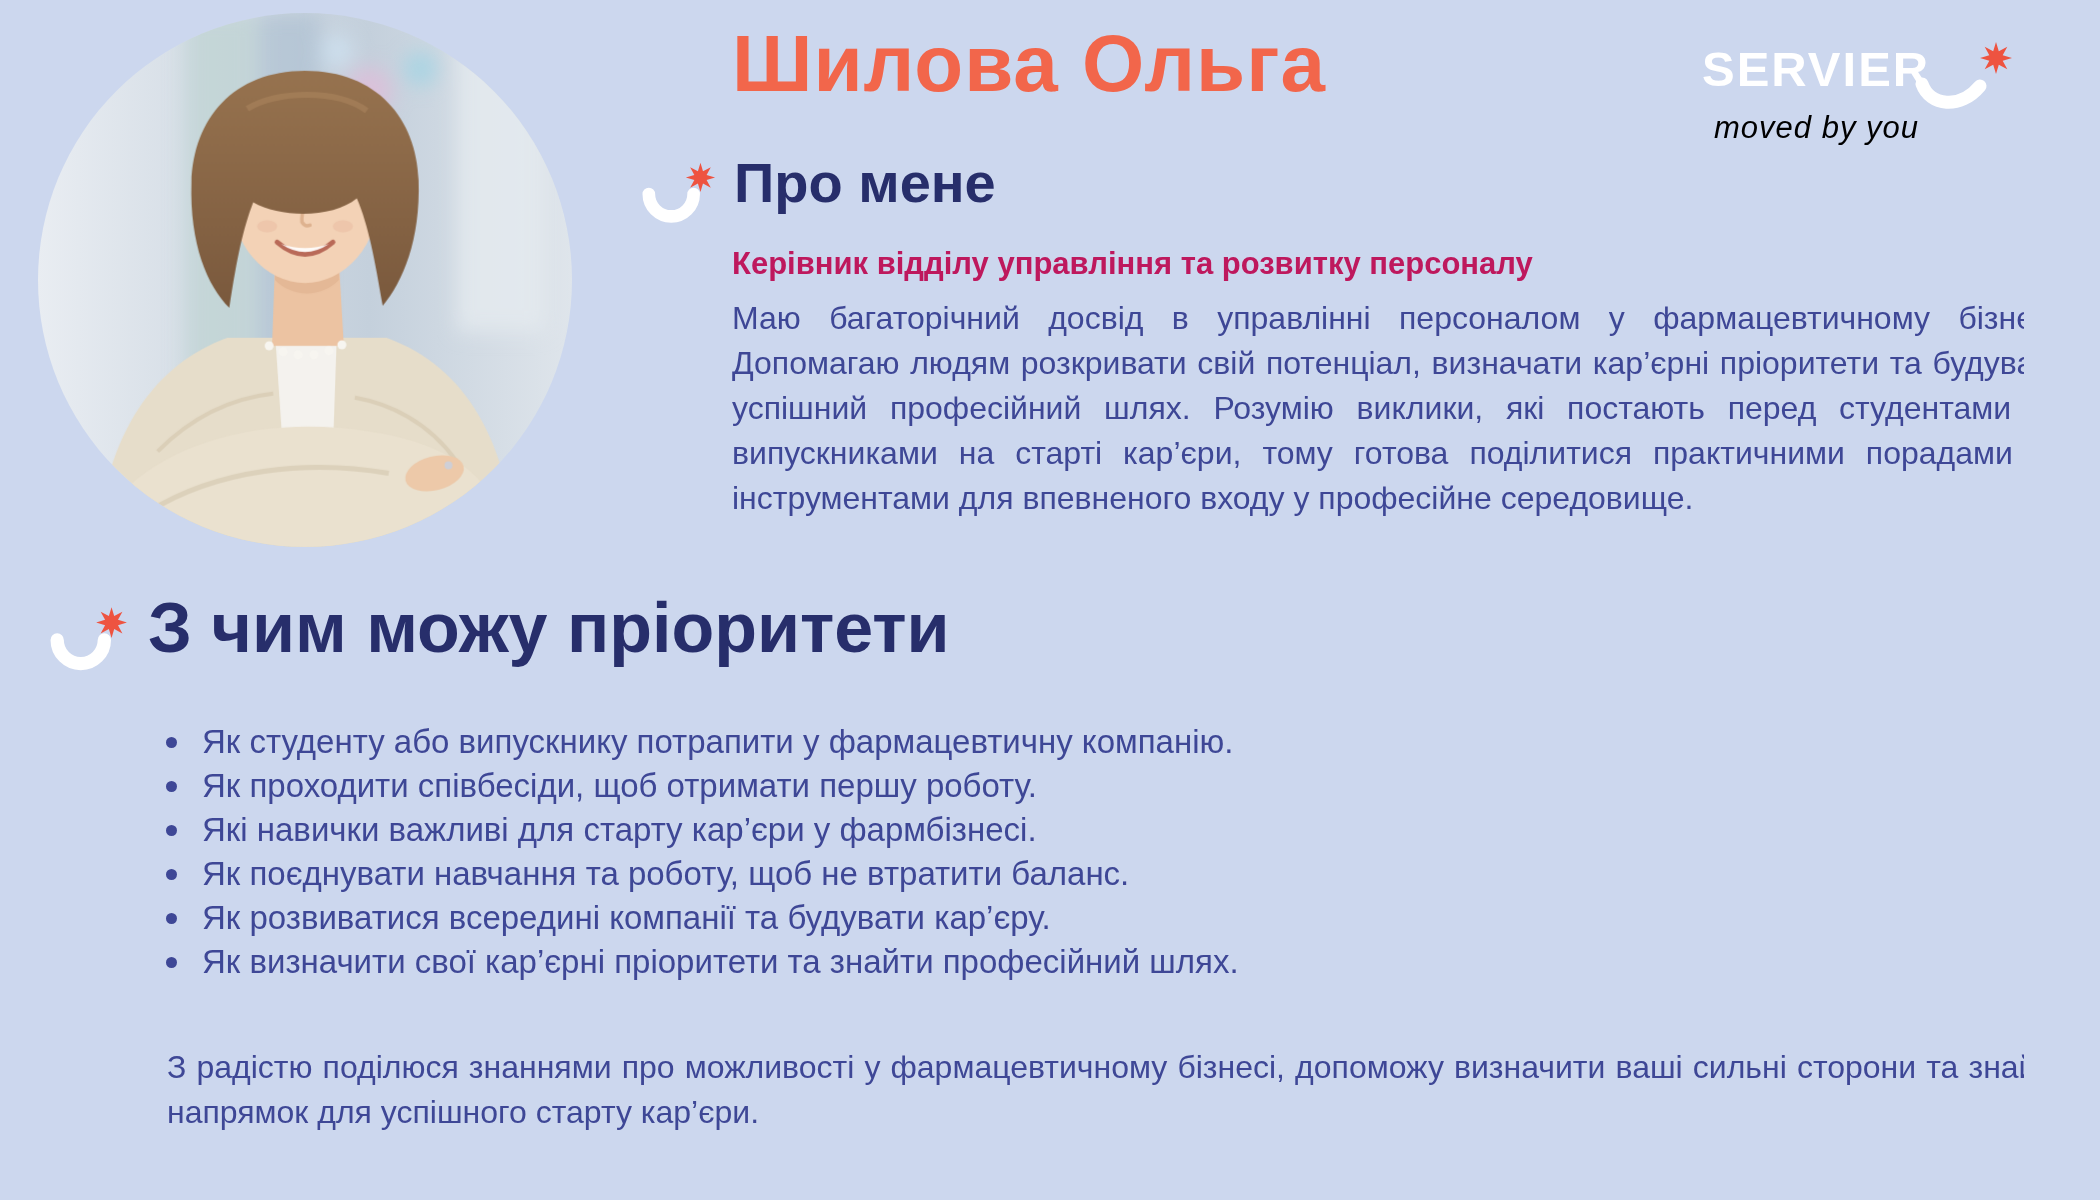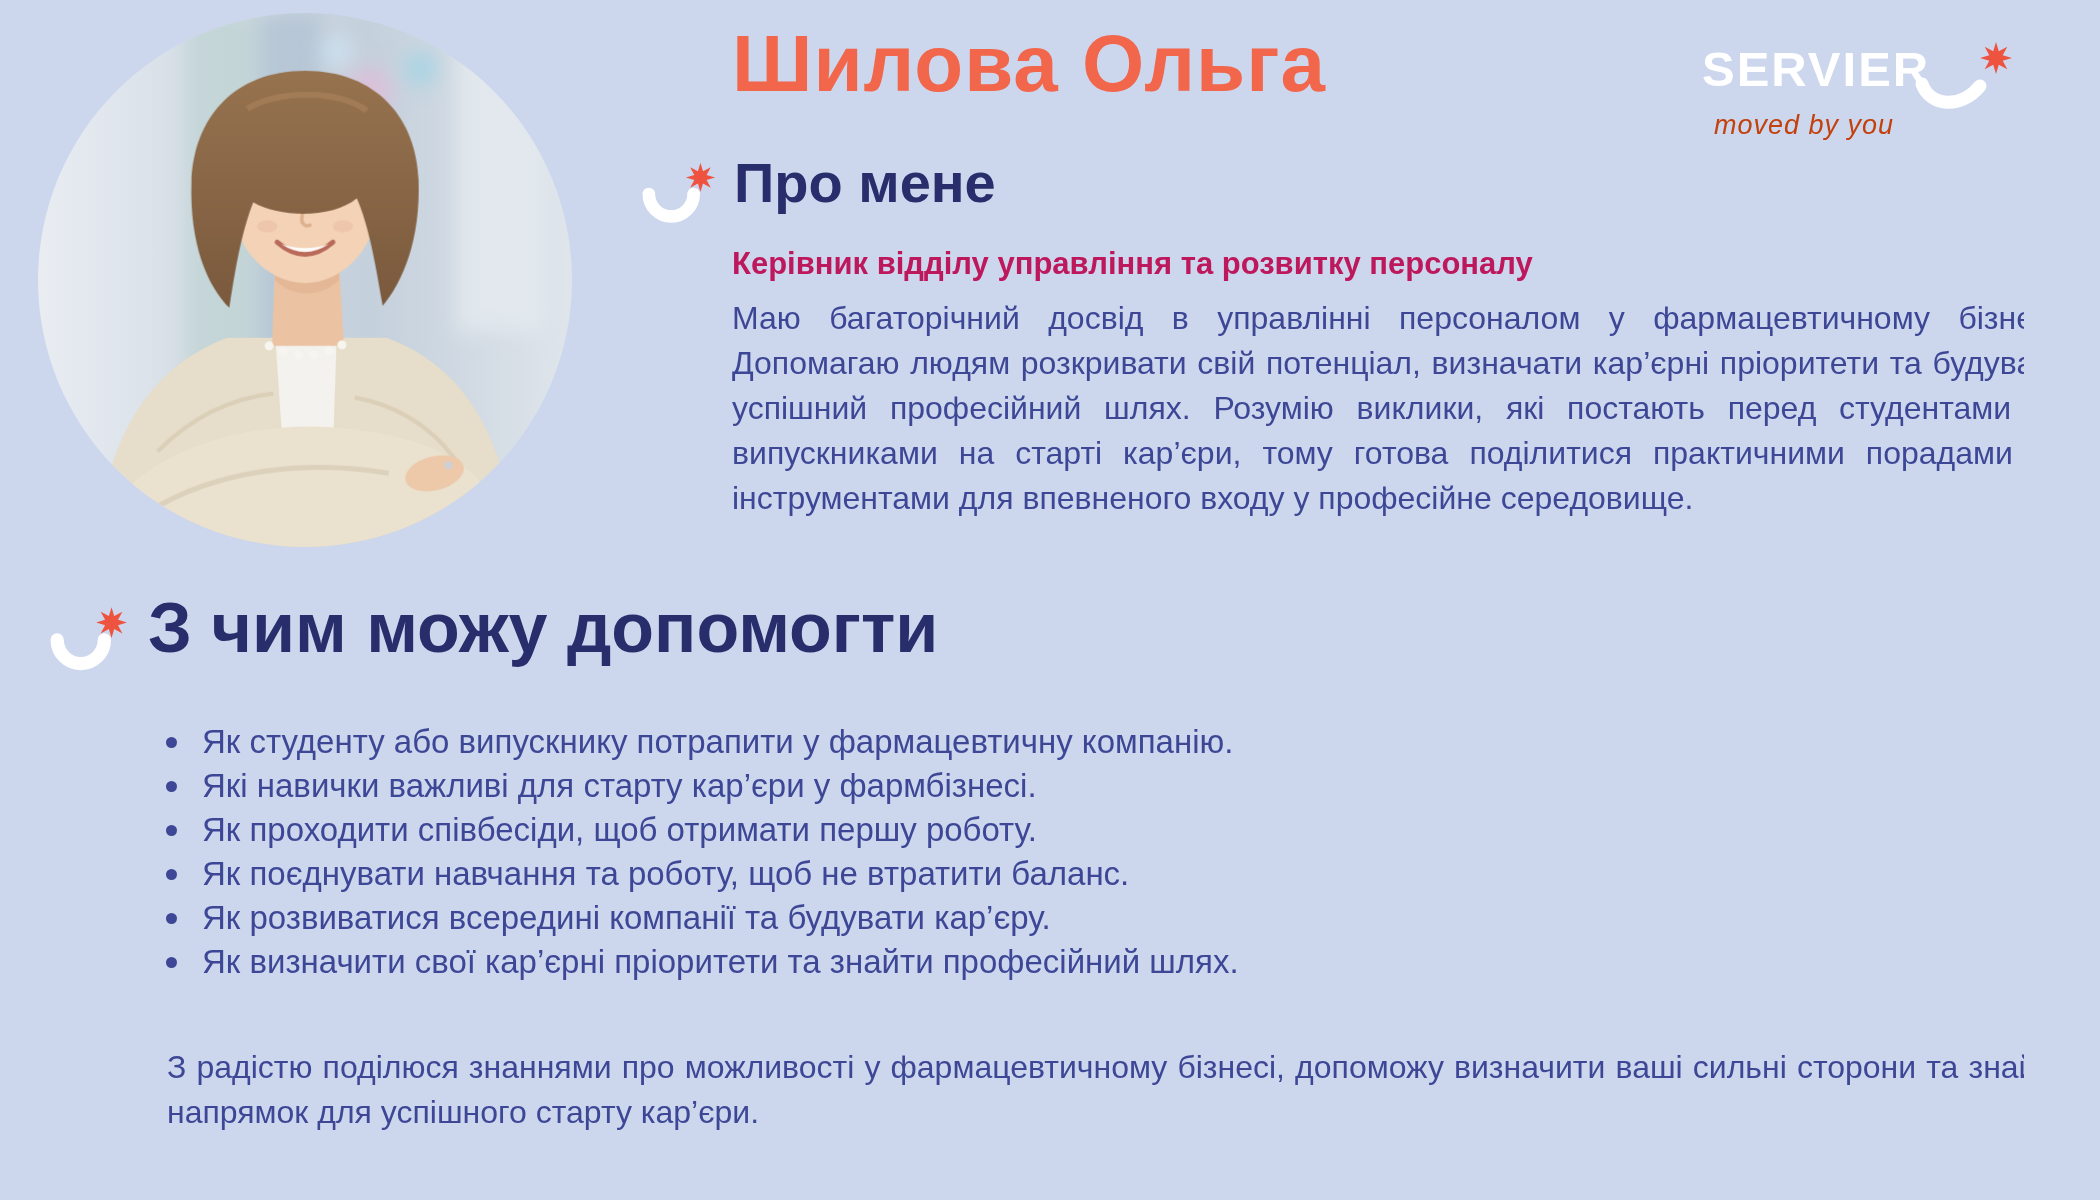--- a/index.html
+++ b/index.html
@@ -16,21 +16,21 @@
     position: absolute; left: 732px; top: 18px; margin: 0;
     font-size: 80px; font-weight: bold; letter-spacing: 1px;
     color: #f2664b;
   }
 
   
   .logo { position: absolute; left: 1700px; top: 36px; width: 340px; }
   .logo svg { display: block; }
   .logo .tagline {
     margin: -4px 0 0 14px;
-    font-size: 27px; font-style: italic; color: #c2410c; letter-spacing: 1px;
+    font-size: 31px; font-style: italic; color: #000000; letter-spacing: 1px;
   }
 
   
   .smile-icon { display: block; }
 
   
   .about-heading-row { position: absolute; left: 642px; top: 150px; display: flex; align-items: flex-start; }
   .about-heading-row .smile-icon { width: 76px; height: 66px; margin-top: 12px; }
   .about-heading { margin: 0 0 0 16px; font-size: 56px; font-weight: bold; color: #272e6b; }
 
@@ -172,29 +172,29 @@
     <h2 class="about-heading">Про мене</h2>
   </div>
   <p class="about-role">Керівник відділу управління та розвитку персоналу</p>
   <p class="about-desc">Маю багаторічний досвід в управлінні персоналом у фармацевтичному бізнесі. Допомагаю людям розкривати свій потенціал, визначати кар’єрні пріоритети та будувати успішний професійний шлях. Розумію виклики, які постають перед студентами та випускниками на старті кар’єри, тому готова поділитися практичними порадами та інструментами для впевненого входу у професійне середовище.</p>
 
   <div class="help-heading-row">
     <svg class="smile-icon" viewBox="0 0 78 66">
       <path d="M 7 32 A 23 23 0 0 0 53 32" stroke="#ffffff" stroke-width="13" fill="none" stroke-linecap="round"></path>
       <polygon fill="#ee5340" transform="translate(60,15)" points="0,-15 2.6,-6.3 10.6,-10.6 6.3,-2.6 15,0 6.3,2.6 10.6,10.6 2.6,6.3 0,15 -2.6,6.3 -10.6,10.6 -6.3,2.6 -15,0 -6.3,-2.6 -10.6,-10.6 -2.6,-6.3"></polygon>
     </svg>
-    <h2 class="help-heading">З чим можу допомогти</h2>
+    <h2 class="help-heading">З чим можу пріоритети</h2>
   </div>
   <ul class="help-list">
 
       <li><span>Як студенту або випускнику потрапити у фармацевтичну компанію.</span></li>
 
+      <li><span>Як проходити співбесіди, щоб отримати першу роботу.</span></li>
+
       <li><span>Які навички важливі для старту кар’єри у фармбізнесі.</span></li>
-
-      <li><span>Як проходити співбесіди, щоб отримати першу роботу.</span></li>
 
       <li><span>Як поєднувати навчання та роботу, щоб не втратити баланс.</span></li>
 
       <li><span>Як розвиватися всередині компанії та будувати кар’єру.</span></li>
 
       <li><span>Як визначити свої кар’єрні пріоритети та знайти професійний шлях.</span></li>
     </ul>
   <p class="help-outro">З радістю поділюся знаннями про можливості у фармацевтичному бізнесі, допоможу визначити ваші сильні сторони та знайти напрямок для успішного старту кар’єри.</p>
 
 </div>

